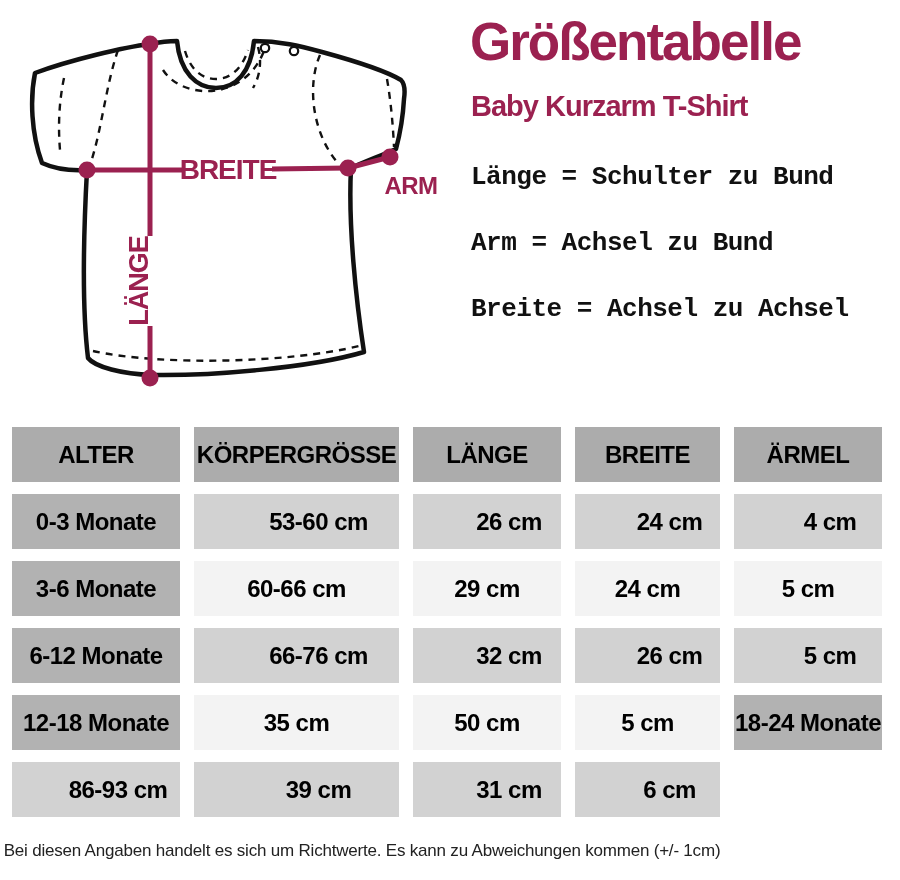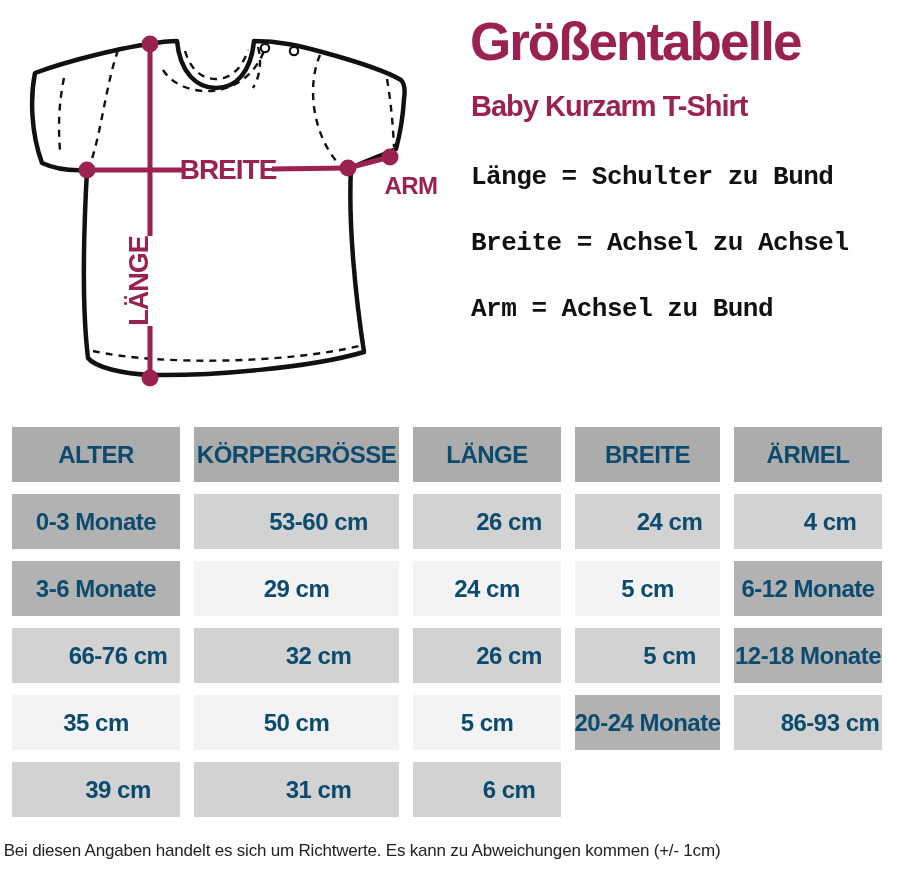--- a/index.html
+++ b/index.html
@@ -26,21 +26,21 @@
   
   .size-table{
     position:absolute;left:12px;top:427px;
     display:grid;
     grid-template-columns:168px 205px 148px 145px 148px;
     grid-auto-rows:55px;
     column-gap:14px;row-gap:12px;
   }
   .cell{
     display:flex;align-items:center;justify-content:center;
-    font-size:24px;font-weight:bold;letter-spacing:-0.5px;color:#0c4a6e;
+    font-size:24px;font-weight:bold;letter-spacing:-0.5px;color:#000000;
     white-space:nowrap;
   }
   .th{background:#acacac;}
   .rowlabel{background:#b2b2b2;}
   .dark{background:#d2d2d2;padding-left:44px;}
   .light{background:#f3f3f3;}
   
   .footnote{
     position:absolute;left:0;top:841px;width:724px;text-align:center;
     font-size:17px;color:#222;letter-spacing:-0.2px;
@@ -101,54 +101,55 @@
 
   <text x="228" y="179" text-anchor="middle" font-size="28" font-weight="bold" letter-spacing="-1" fill="#9b2150">BREITE</text>
   <text x="148" y="281" text-anchor="middle" transform="rotate(-90 148 281)" font-size="27" font-weight="bold" letter-spacing="-1" fill="#9b2150">LÄNGE</text>
   <text x="411" y="194" text-anchor="middle" font-size="24" font-weight="bold" letter-spacing="-0.5" fill="#9b2150">ARM</text>
 </svg>
 
 <div class="title">Größentabelle</div>
 <div class="subtitle">Baby Kurzarm T-Shirt</div>
 <div class="defs">
   <div class="def-line">Länge = Schulter zu Bund</div>
+  <div class="def-line">Arm = Achsel zu Bund</div>
   <div class="def-line">Breite = Achsel zu Achsel</div>
-  <div class="def-line">Arm = Achsel zu Bund</div>
 </div>
 
 <div class="size-table">
 
   <div class="cell th">ALTER</div>
   <div class="cell th">KÖRPERGRÖSSE</div>
   <div class="cell th">LÄNGE</div>
   <div class="cell th">BREITE</div>
   <div class="cell th">ÄRMEL</div>
 
   <div class="cell rowlabel">0-3 Monate</div>
   <div class="cell dark">53-60 cm</div>
   <div class="cell dark">26 cm</div>
   <div class="cell dark">24 cm</div>
   <div class="cell dark">4 cm</div>
 
   <div class="cell rowlabel">3-6 Monate</div>
+  <div class="cell light">60-66 cm</div>
   <div class="cell light">29 cm</div>
   <div class="cell light">24 cm</div>
   <div class="cell light">5 cm</div>
 
   <div class="cell rowlabel">6-12 Monate</div>
   <div class="cell dark">66-76 cm</div>
   <div class="cell dark">32 cm</div>
   <div class="cell dark">26 cm</div>
   <div class="cell dark">5 cm</div>
 
   <div class="cell rowlabel">12-18 Monate</div>
   <div class="cell light">35 cm</div>
   <div class="cell light">50 cm</div>
   <div class="cell light">5 cm</div>
 
-  <div class="cell rowlabel">20-24 Monate</div>
+  <div class="cell rowlabel">18-24 Monate</div>
   <div class="cell dark">86-93 cm</div>
   <div class="cell dark">39 cm</div>
   <div class="cell dark">31 cm</div>
   <div class="cell dark">6 cm</div>
 </div>
 
 <div class="footnote">Bei diesen Angaben handelt es sich um Richtwerte. Es kann zu Abweichungen kommen (+/- 1cm)</div>
 
 </body></html>

